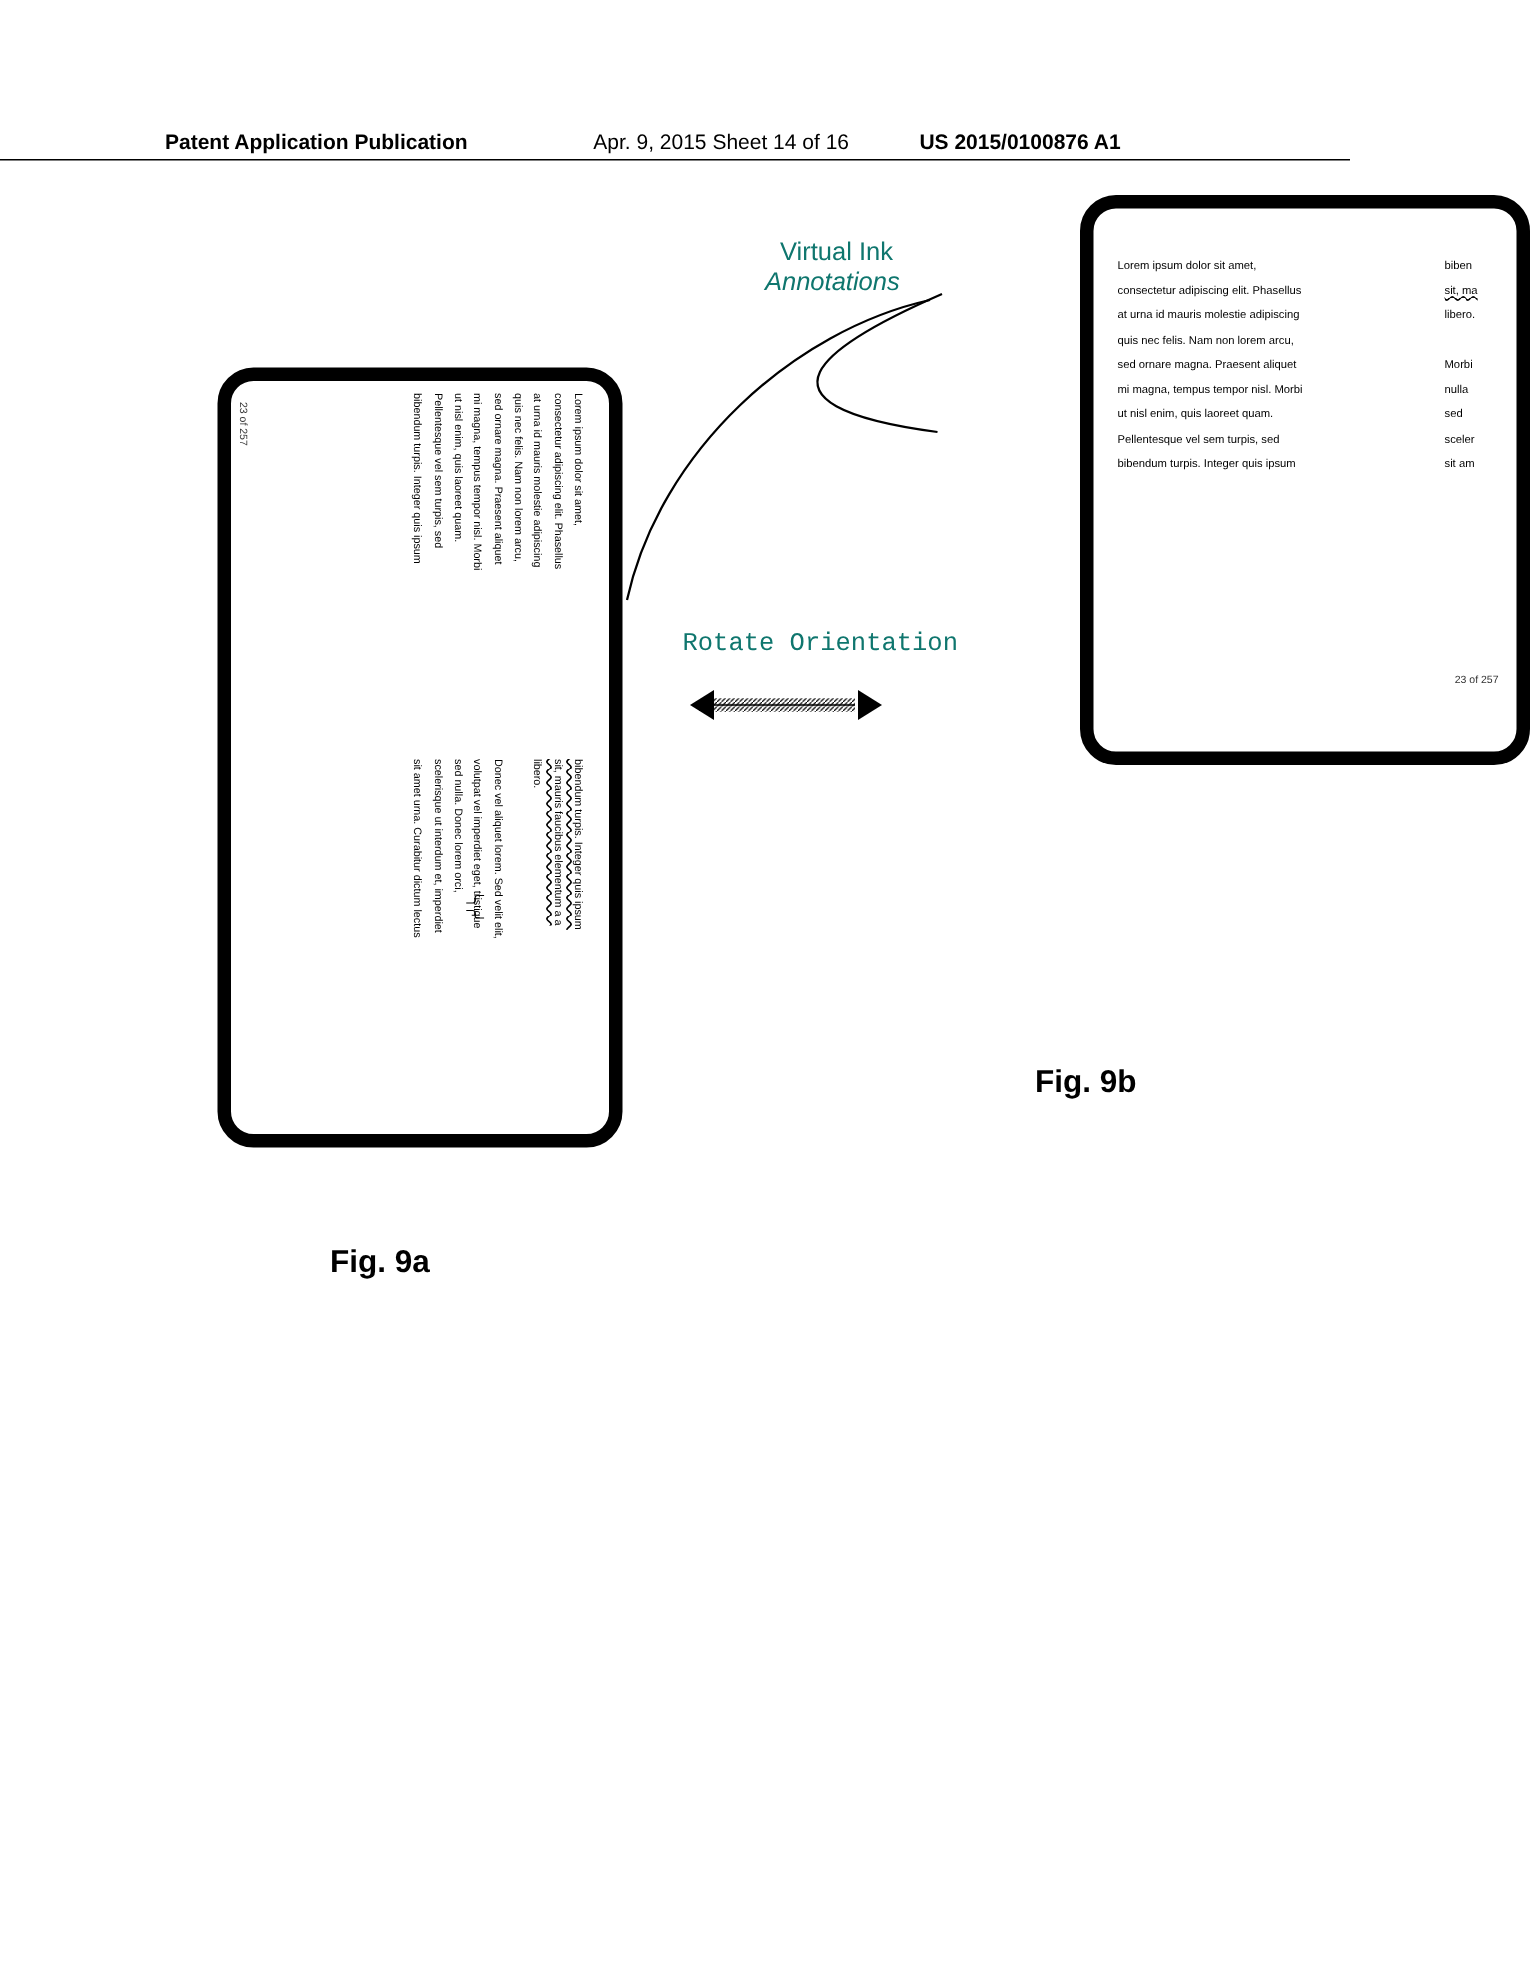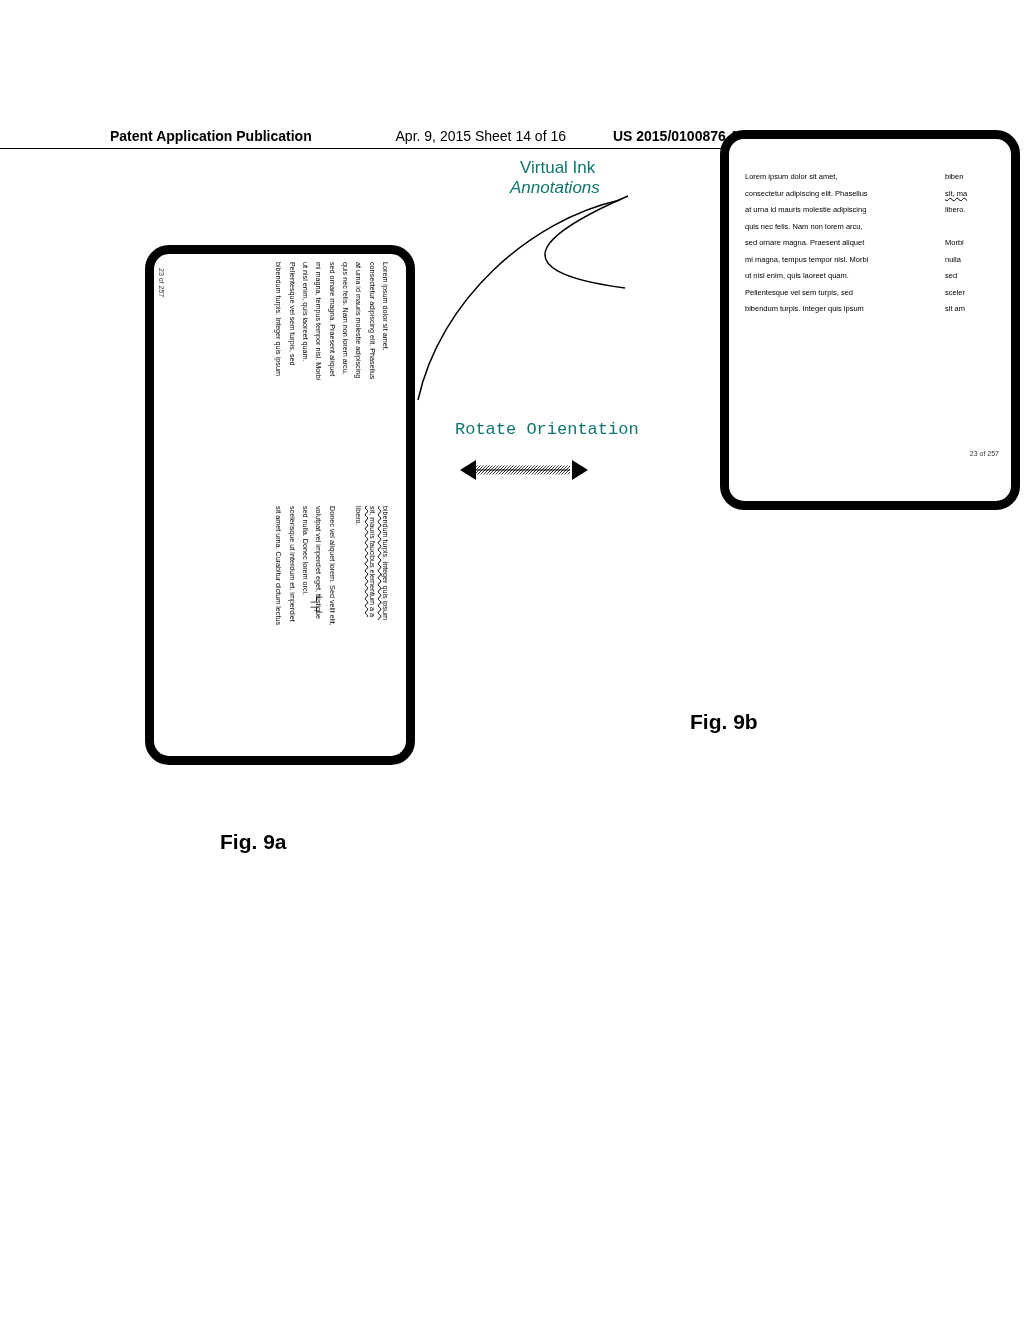--- a/index.html
+++ b/index.html
@@ -15,21 +15,20 @@
     position: absolute;
     top: 82px;
     left: 0;
     width: 900px;
     border-bottom: 1px solid #000;
     display: flex;
     align-items: baseline;
     font-size: 14px;
     padding: 4px 106px 4px 110px;
     box-sizing: border-box;
-    margin-top: 42px;
   }
   .header .left { flex: 1; font-weight: bold; }
   .header .mid  { flex: 1; text-align: right; }
   .header .right{ flex: 1; text-align: center; font-weight: bold; }
 
   
   .figure-wrap {
     position: absolute;
     top: 150px;
     left: 110px;
@@ -101,21 +100,21 @@
   .device-b .page {
     padding: 30px 10px 10px 16px;
     font-size: 7.5px;
     line-height: 2.2;
     height: 100%;
     box-sizing: border-box;
     position: relative;
   }
   .device-b .page > div { display: flex; gap: 30px; }
   .device-b .page > div > span:first-child { flex: 0 0 170px; white-space: nowrap; }
-  .device-b .page > div > span:last-child  { white-space: nowrap; }
+  .device-b .page > div > span:last-child  { white-space: nowrap; margin-left: 18px; }
 
   
   .label {
     position: absolute;
     font-size: 17px;
     color: #0f766e;
   }
   .fig-label {
     position: absolute;
     font-size: 21px;

